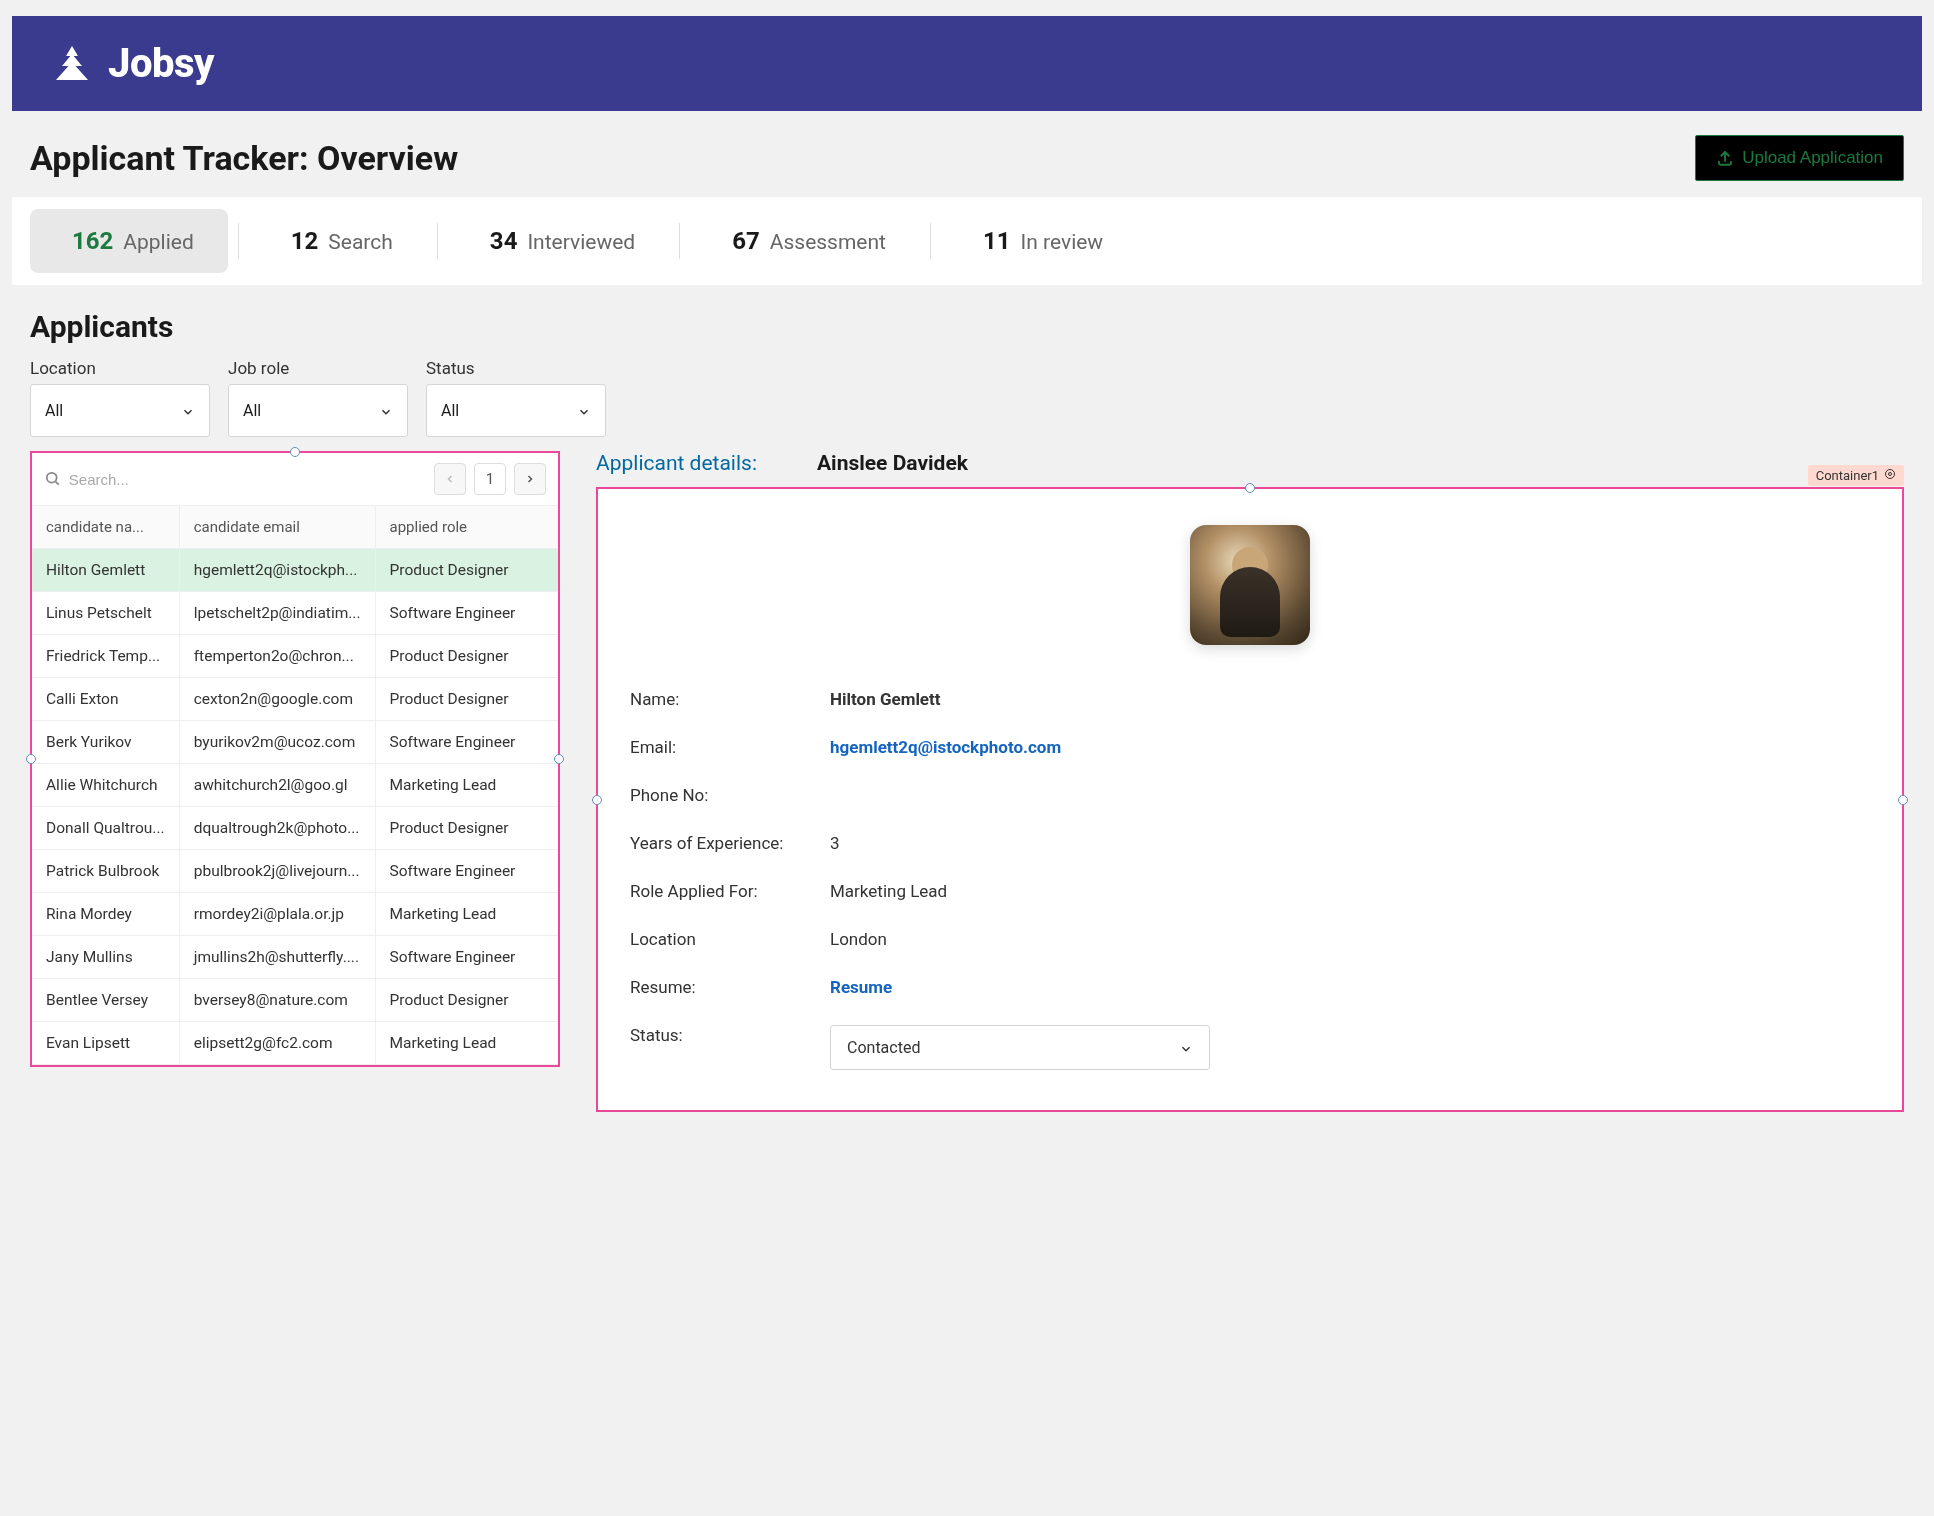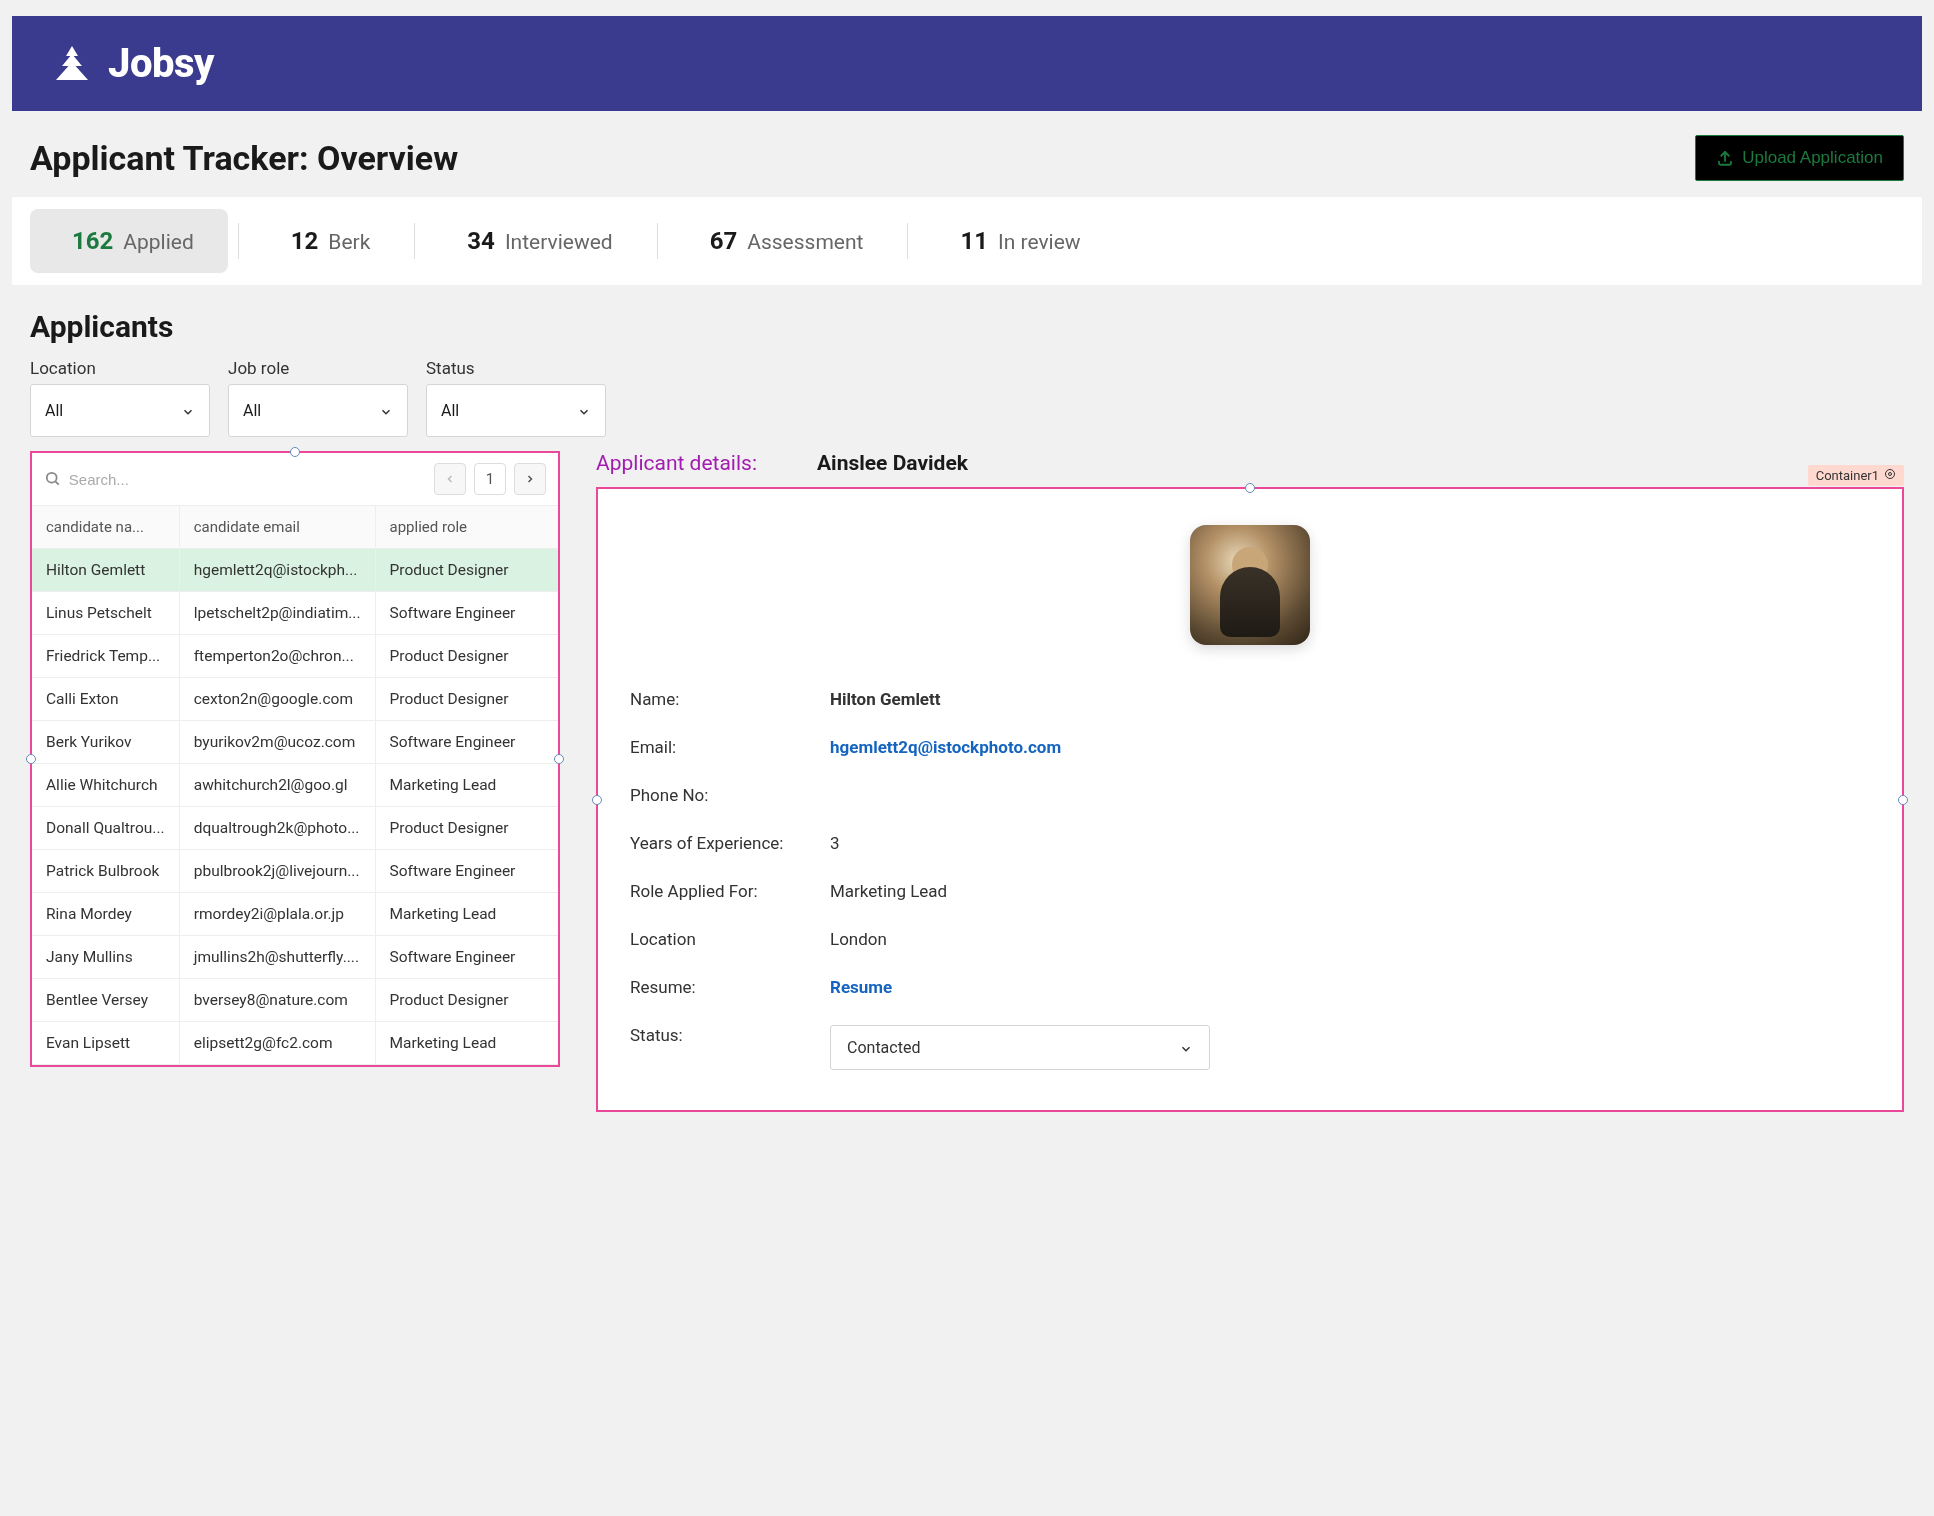--- a/index.html
+++ b/index.html
@@ -102,21 +102,21 @@
   .chev { width:14px;height:14px; }
   .two-col {
     display:flex;gap:36px;align-items:flex-start;
   }
   .left-col { flex: 0 0 530px; position:relative;}
   .right-col { flex: 1; }
   .right-header {
     display:flex;align-items:center;gap:60px;margin-bottom:12px;
     font-size:21px;
   }
-  .right-header .lbl { color:#a21caf; }
+  .right-header .lbl { color:#0369a1; }
   .right-header .val { font-weight:700; }
   .panel-wrap { position: relative; }
   .panel-border {
     border: 2px solid #ec4899;
     background:#fff;
     position: relative;
   }
   .sel-handle {
     position:absolute;width:10px;height:10px;background:#fff;border:1.5px solid #6a8ab8;border-radius:50%;
   }
@@ -222,21 +222,21 @@
 </div>
 
 <div class="stats-bar" id="stats-bar">
     <div class="stat active">
       <span class="stat-count">162</span>
       <span class="stat-label">Applied</span>
     </div>
     <div class="stat-divider"></div>
     <div class="stat">
       <span class="stat-count">12</span>
-      <span class="stat-label">Berk</span>
+      <span class="stat-label">Search</span>
     </div>
     <div class="stat-divider"></div>
     <div class="stat">
       <span class="stat-count">34</span>
       <span class="stat-label">Interviewed</span>
     </div>
     <div class="stat-divider"></div>
     <div class="stat">
       <span class="stat-count">67</span>
       <span class="stat-label">Assessment</span>

